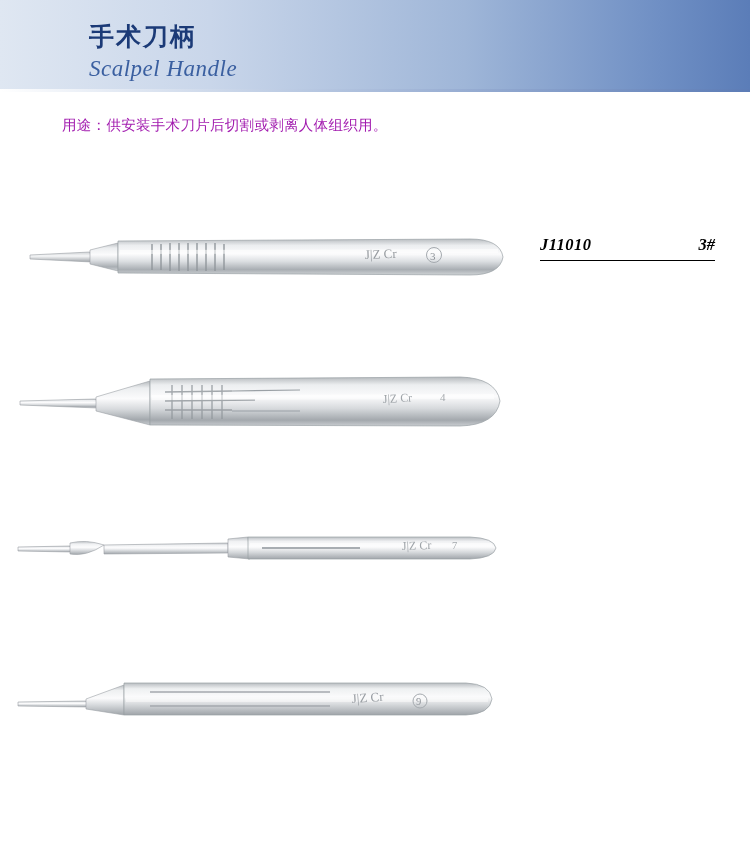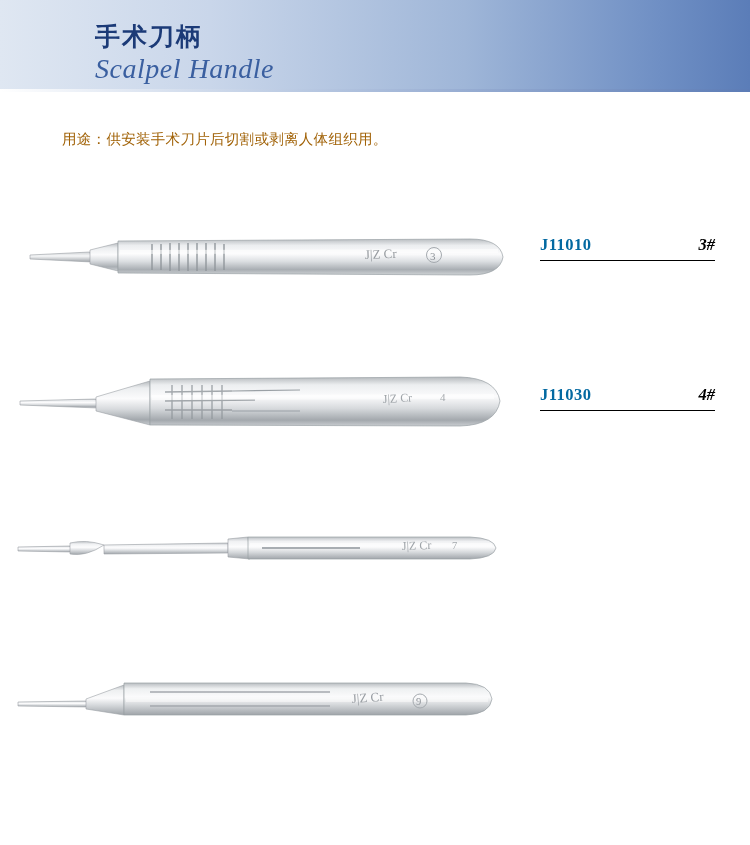--- a/index.html
+++ b/index.html
@@ -25,48 +25,48 @@
   }
   .header::after {
     content: "";
     position: absolute;
     left: 0; right: 0; bottom: 0;
     height: 3px;
     background: linear-gradient(to right, #ffffff 0%, #b9c9e2 40%, #5c7cb6 100%);
   }
   .header-inner {
     position: absolute;
-    left: 95px;
+    left: 89px;
     top: 22px;
   }
   .title-cn {
     font-size: 25px;
     font-weight: bold;
     color: #1b3a77;
     letter-spacing: 2px;
     line-height: 30px;
     font-family: "DejaVu Sans", "Liberation Sans", sans-serif;
   }
   .title-en {
     margin-top: 4px;
-    font-size: 28px;
+    font-size: 23px;
     font-style: italic;
     color: #3a5fa0;
     letter-spacing: 0.5px;
     line-height: 26px;
     font-family: "Liberation Serif", serif;
   }
 
   
   .usage {
     position: absolute;
     left: 62px;
-    top: 130px;
+    top: 116px;
     font-size: 14.5px;
-    color: #a16207;
+    color: #a21caf;
     letter-spacing: 0.3px;
     font-family: "DejaVu Sans", "Liberation Sans", sans-serif;
   }
 
   
   .rows {
     position: absolute;
     left: 0;
     top: 195px;
     width: 750px;
@@ -88,23 +88,24 @@
     top: 40px;
     width: 175px;
     border-bottom: 1.5px solid #000;
     padding-bottom: 5px;
     display: flex;
     justify-content: space-between;
     align-items: baseline;
   }
   .code {
     font-family: "Liberation Serif", serif;
+    font-style: italic;
     font-weight: bold;
     font-size: 16.5px;
-    color: #0369a1;
+    color: #000000;
     letter-spacing: 0.5px;
   }
   .size {
     font-family: "Liberation Serif", serif;
     font-style: italic;
     font-weight: bold;
     font-size: 16.5px;
     color: #000;
   }
   svg { display: block; }
@@ -207,24 +208,20 @@
 
         <path d="M232,46 L300,45" stroke="#9aa0a5" stroke-width="1.2" fill="none"></path>
         <path d="M232,66 L300,66" stroke="#9aa0a5" stroke-width="1.2" fill="none"></path>
 
         <path d="M152,50 L494,49 L494,54 L152,55 Z" fill="#ffffff" opacity="0.5"></path>
 
         <text x="383" y="58" font-family="'Liberation Serif', serif" font-size="12" fill="#90969b" opacity="0.85" transform="rotate(-3 383 58)">J|Z Cr</text>
         <text x="440" y="56" font-family="'Liberation Serif', serif" font-size="11" fill="#90969b" opacity="0.8">4</text>
       </svg>
     </div>
-    <div class="labels">
-      <span class="code">J11030</span>
-      <span class="size">4#</span>
-    </div>
   </div>
 
   <div class="row">
     <div class="figure">
       <svg width="530" height="150" viewBox="0 0 530 150">
         <defs>
           <linearGradient id="mt3" x1="0" y1="0" x2="0" y2="1">
             <stop offset="0%" stop-color="#bcc0c4"></stop>
             <stop offset="20%" stop-color="#f0f1f3"></stop>
             <stop offset="45%" stop-color="#fcfcfd"></stop>

